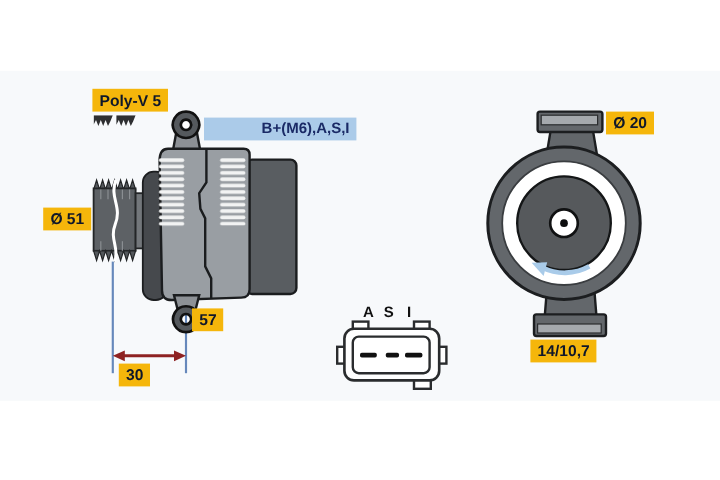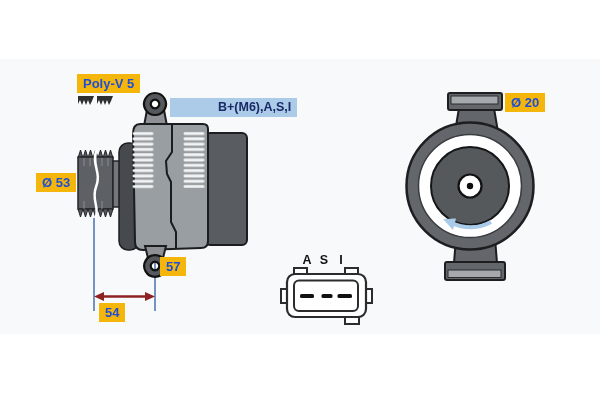--- a/index.html
+++ b/index.html
@@ -1,21 +1,21 @@
 <!DOCTYPE html>
 <html><head>
 <meta charset="utf-8">
 <style>
   html,body{margin:0;padding:0;background:#fff;}
   #stage{position:relative;width:600px;height:400px;background:#ffffff;overflow:hidden;
          font-family:"Liberation Sans", sans-serif;}
   #band{position:absolute;left:0;top:59px;width:600px;height:275px;background:#f7f9fb;}
   .abs{position:absolute;}
   .lbl{position:absolute;display:inline-flex;align-items:center;justify-content:center;
-       background:#F5B60B;color:#1d4ed8;font-weight:bold;font-size:13px;line-height:1;
+       background:#F5B60B;color:#0f172a;font-weight:bold;font-size:13px;line-height:1;
        padding:3px 6px;white-space:nowrap;}
   .lbl-blue{background:#ABCBE9;color:#1a2a66;padding-left:48px;}
   .pin-letter{position:absolute;font-weight:bold;font-size:12.5px;color:#111;
               transform:translateX(-50%);}
   svg{position:absolute;display:block;}
 </style>
 </head>
 <body>
 
 <div id="stage">
@@ -115,17 +115,18 @@
     <circle cx="470" cy="186" r="3.2" fill="#0c0d0e"></circle>
 
     <g>
       <path d="M491,222 A42,42 0 0 1 452,223" fill="none" stroke="#A9CBE9" stroke-width="4"></path>
       <polygon points="443,219 456,218.5 453,230" fill="#A9CBE9"></polygon>
     </g>
   </svg>
 
   <div class="lbl" style="left:77px;top:74px;">Poly-V 5</div>
   <div class="lbl lbl-blue" style="left:170px;top:98px;font-size:12.5px;">B+(M6),A,S,I</div>
-  <div class="lbl" style="left:36px;top:173px;">Ø 53</div>
+  <div class="lbl" style="left:36px;top:173px;">Ø 51</div>
   <div class="lbl" style="left:160px;top:257px;">57</div>
-  <div class="lbl" style="left:99px;top:303px;">54</div>
+  <div class="lbl" style="left:99px;top:303px;">30</div>
   <div class="lbl" style="left:505px;top:93px;">Ø 20</div>
+  <div class="lbl" style="left:442px;top:283px;">14/10,7</div>
 </div>
 
 </body></html>

